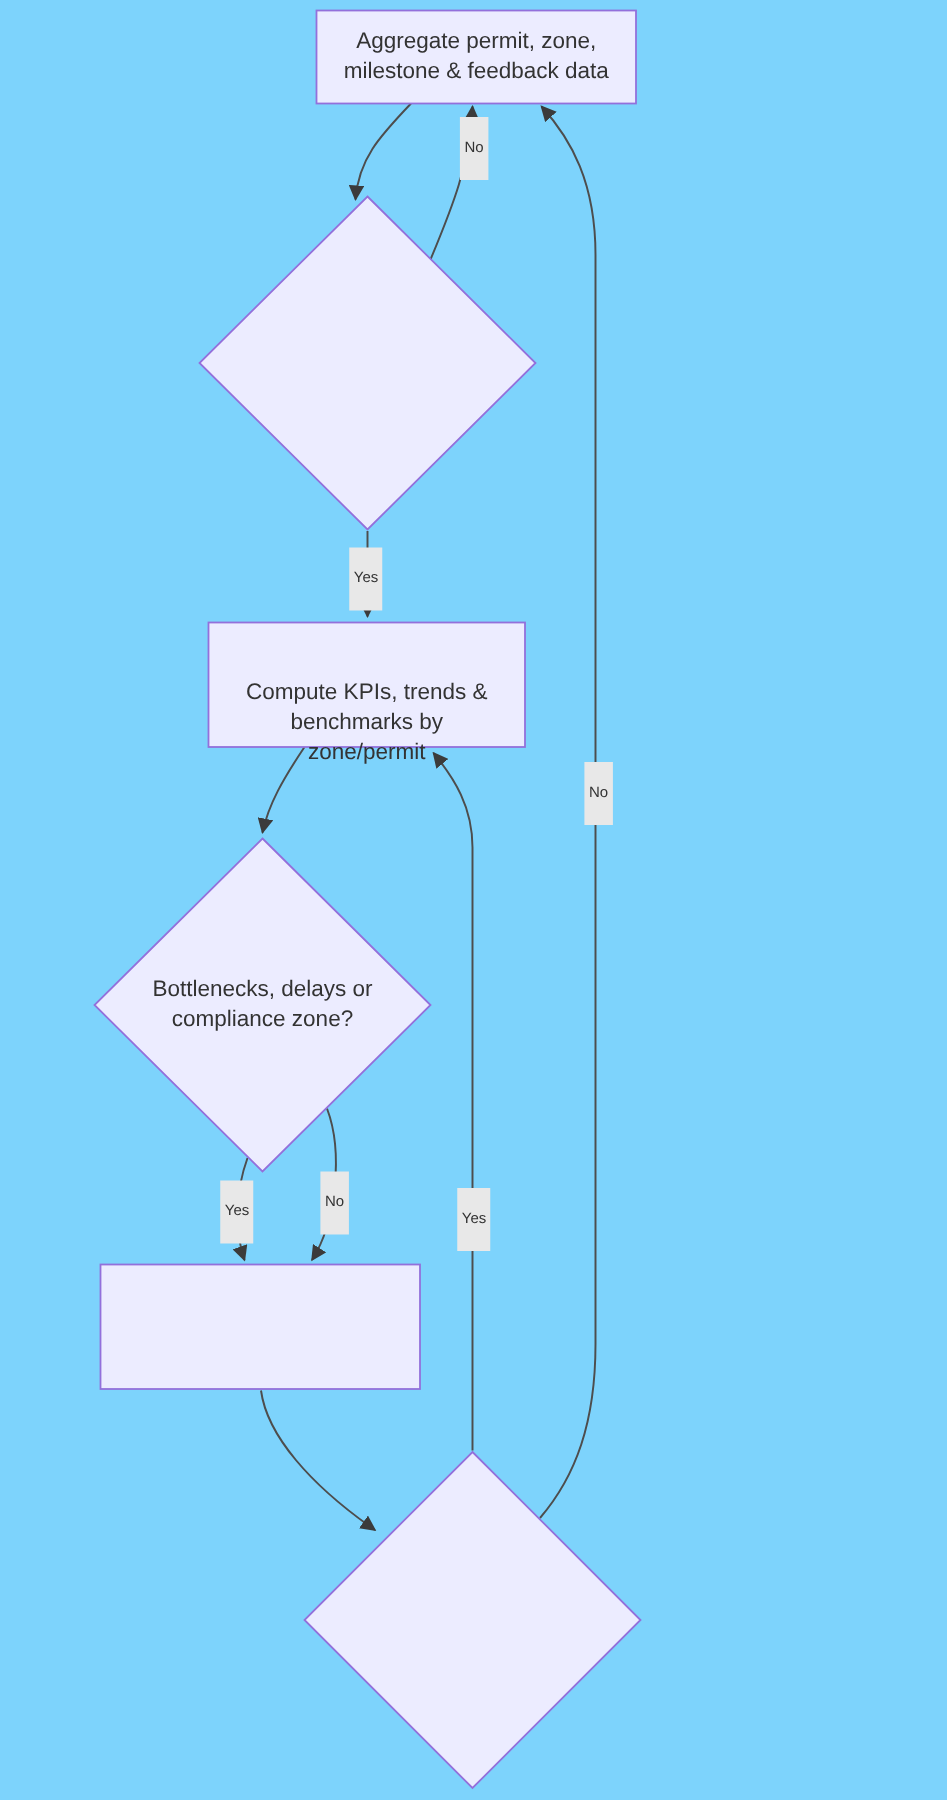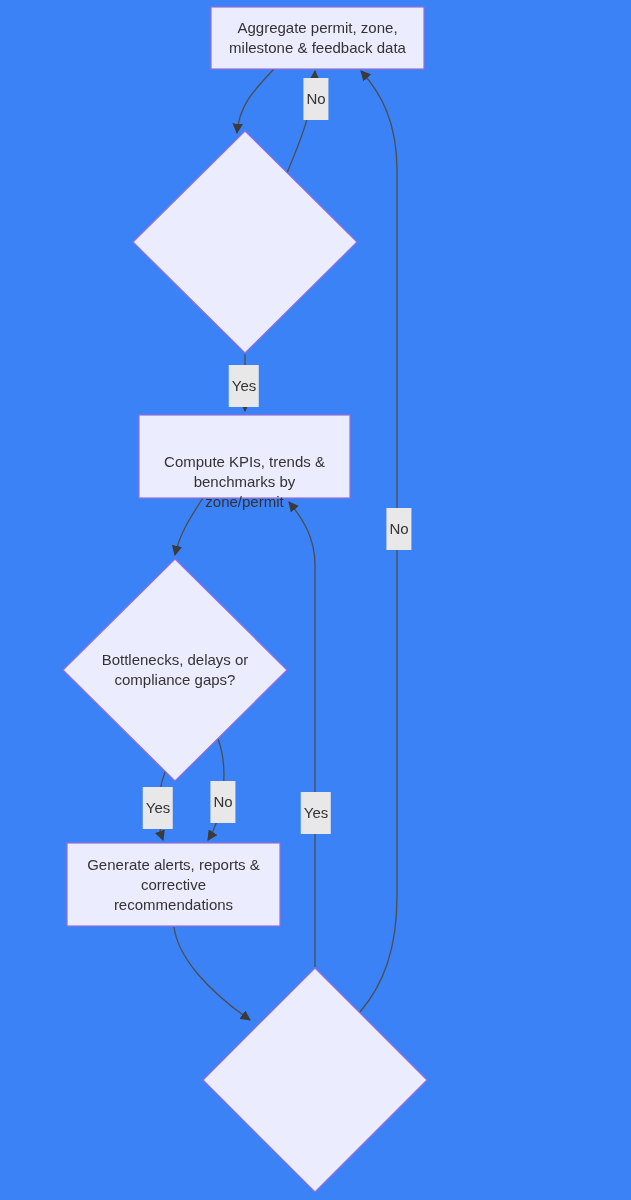--- a/index.html
+++ b/index.html
@@ -1,39 +1,39 @@
 <!DOCTYPE html>
 <html><head>
 <meta charset="utf-8">
 <style>
   html,body{margin:0;padding:0;background:#ffffff;}
   .canvas{
     position:relative;
     width:631px;height:1200px;
-    background:#3b82f6;
+    background:#7dd3fc;
     font-family:"Liberation Sans", sans-serif;
     overflow:hidden;
   }
   svg.layer{position:absolute;left:0;top:0;width:631px;height:1200px;}
   .edge{fill:none;stroke:#4d4d4d;stroke-width:1.3;}
   .node-shape{fill:#ECECFF;stroke:#9370DB;stroke-width:1.2;}
   .node-label{
     position:absolute;
     display:flex;align-items:center;justify-content:center;
     text-align:center;
     white-space:pre-line;
     color:#333333;
     font-size:15px;line-height:20px;
   }
   .edge-label{
     position:absolute;
     transform:translate(-50%,-50%);
     background:#e8e8e8;
     color:#333333;
-    font-size:15px;line-height:18px;
+    font-size:10px;line-height:18px;
     padding:12px 3px;
     white-space:nowrap;
   }
 </style>
 </head>
 <body>
 
 <div class="canvas">
 
   <svg class="layer" viewBox="0 0 631 1200" xmlns="http://www.w3.org/2000/svg">
@@ -63,25 +63,22 @@
 
   <div class="node-label" style="left:211px;top:7px;width:213px;height:62px;">Aggregate permit, zone,
 milestone &amp; feedback data</div>
 
 
   <div class="node-label" style="left:139px;top:434px;width:211px;height:95px;">Compute KPIs, trends &amp;
 benchmarks by
 zone/permit</div>
 
   <div class="node-label" style="left:63px;top:615px;width:224px;height:110px;">Bottlenecks, delays or
-compliance gaps?</div>
+compliance zone?</div>
 
-  <div class="node-label" style="left:67px;top:843px;width:213px;height:83px;">Generate alerts, reports &amp;
-corrective
-recommendations</div>
 
 
   <div class="edge-label" style="left:316px;top:99px;">No</div>
 
   <div class="edge-label" style="left:244px;top:386px;">Yes</div>
 
   <div class="edge-label" style="left:158px;top:808px;">Yes</div>
 
   <div class="edge-label" style="left:223px;top:802px;">No</div>
 

